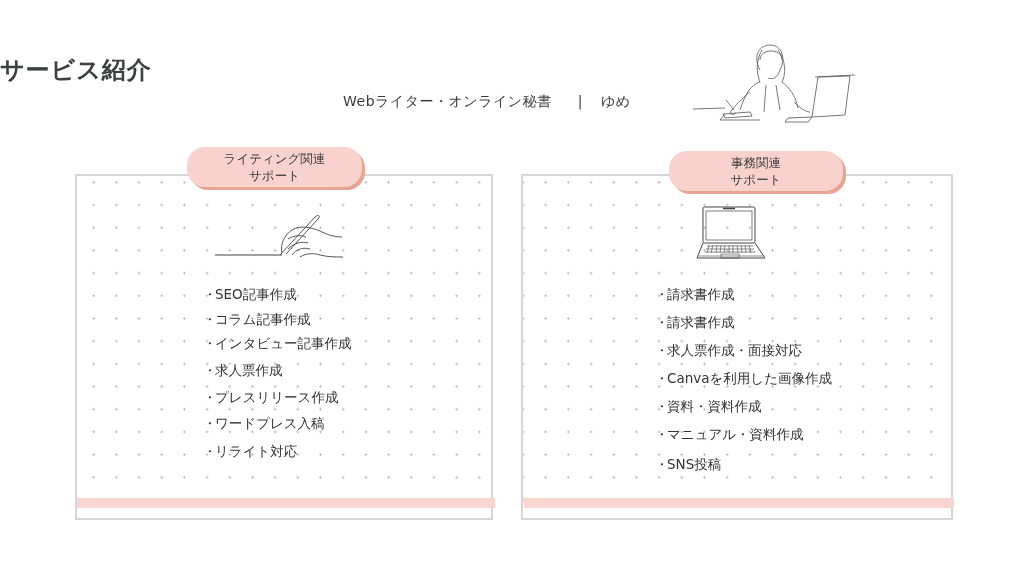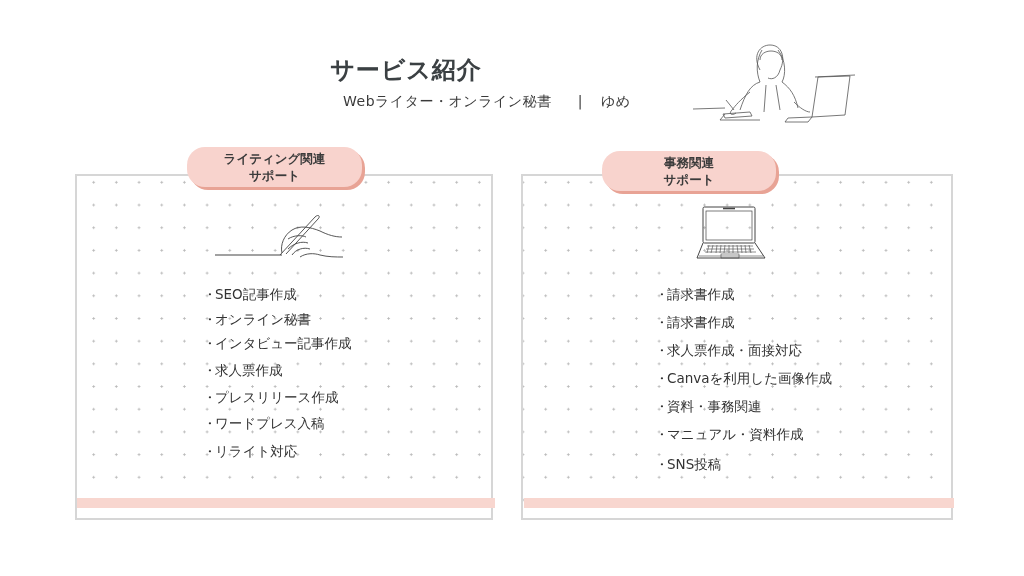--- a/index.html
+++ b/index.html
@@ -3,21 +3,21 @@
   <meta charset="utf-8">
   <style>
     html, body { margin:0; padding:0; }
     body {
       width:1024px; height:576px; position:relative; overflow:hidden;
       background:#ffffff;
       font-family:"DejaVu Sans","Liberation Sans",sans-serif;
       color:#3a3a3a;
     }
     .title {
-      position:absolute; left:0; width:812px; top:54px; text-align:center;
+      position:absolute; left:0; width:812px; top:54px; text-align:left;
       font-size:24px; font-weight:bold; color:#3b4043; letter-spacing:1px;
     }
     .subtitle {
       position:absolute; left:343px; top:93px; font-size:14px; color:#3a3a3a;
       white-space:nowrap; letter-spacing:0.5px;
     }
     .subtitle .sep { margin:0 18px 0 26px; }
     .person { position:absolute; left:690px; top:40px; width:175px; height:90px; }
 
     .box {
@@ -31,25 +31,25 @@
 
     .bar {
       position:absolute; top:498px; height:10px; background:#f8d6cf;
     }
     .bar.left { left:77px; width:418px; }
     .bar.right { left:524px; width:430px; }
 
     .tag {
       position:absolute; height:40px; border-radius:18px;
       background:#f8d3cd; box-shadow:3px 3px 0 #e8a395;
-      text-align:center; font-weight:bold; font-size:12.5px; line-height:17px;
+      text-align:center; font-weight:normal; font-size:12.5px; line-height:17px;
       color:#3b3b3b; padding-top:3px; box-sizing:border-box;
     }
     .tag.left { left:187px; top:147px; width:175px; }
-    .tag.right { left:602px; top:151px; width:174px; }
+    .tag.right { left:669px; top:151px; width:174px; }
     .tag span { display:block; }
 
     .hand { position:absolute; left:210px; top:205px; width:140px; height:60px; }
     .laptop { position:absolute; left:695px; top:204px; width:72px; height:60px; }
 
     .list { position:absolute; margin:0; padding:0; list-style:none; font-size:13.5px; color:#333; }
     .list li { position:absolute; white-space:nowrap; left:0; }
     .list li .dot { display:inline-block; width:12px; }
     .list.left { left:203px; top:0; }
     .list.right { left:655px; top:0; }
@@ -100,21 +100,21 @@
   <path d="M5 50 L72 50" stroke-width="1.2"></path>
   <path d="M70 50 L105 12 C108 9 111 11 108 14 L76 49"></path>
   <path d="M72 48 C70 40 74 30 82 25 C90 20 100 22 110 26 C118 30 125 32 132 32"></path>
   <path d="M78 44 C84 38 92 36 98 38"></path>
   <path d="M82 50 C86 44 94 42 100 44"></path>
   <path d="M90 52 C96 48 104 48 110 50 C118 52 126 52 133 52"></path>
   <path d="M78 34 C84 30 92 30 96 32"></path>
 </svg>
 <ul class="list left">
   <li style="top:286px"><span class="dot">・</span><span>SEO記事作成</span></li>
-  <li style="top:311px"><span class="dot">・</span><span>オンライン秘書</span></li>
+  <li style="top:311px"><span class="dot">・</span><span>コラム記事作成</span></li>
   <li style="top:335px"><span class="dot">・</span><span>インタビュー記事作成</span></li>
   <li style="top:362px"><span class="dot">・</span><span>求人票作成</span></li>
   <li style="top:389px"><span class="dot">・</span><span>プレスリリース作成</span></li>
   <li style="top:415px"><span class="dot">・</span><span>ワードプレス入稿</span></li>
   <li style="top:443px"><span class="dot">・</span><span>リライト対応</span></li>
 </ul>
 
 <div class="box right"></div>
 <div class="bar right"></div>
 <div class="tag right">
@@ -131,16 +131,16 @@
     <path d="M12 42 L58 42 M11 45 L59 45 M10 48 L61 48"></path>
     <path d="M14 41 L12 49 M18 41 L16 49 M22 41 L21 49 M26 41 L25 49 M30 41 L29 49 M34 41 L34 49 M38 41 L38 49 M42 41 L43 49 M46 41 L47 49 M50 41 L51 49 M54 41 L56 49"></path>
   </g>
   <rect x="26" y="50" width="18" height="4" stroke-width="0.6"></rect>
 </svg>
 <ul class="list right">
   <li style="top:286px"><span class="dot">・</span><span>請求書作成</span></li>
   <li style="top:314px"><span class="dot">・</span><span>請求書作成</span></li>
   <li style="top:342px"><span class="dot">・</span><span>求人票作成・面接対応</span></li>
   <li style="top:370px"><span class="dot">・</span><span>Canvaを利用した画像作成</span></li>
-  <li style="top:398px"><span class="dot">・</span><span>資料・事務関連</span></li>
+  <li style="top:398px"><span class="dot">・</span><span>資料・資料作成</span></li>
   <li style="top:426px"><span class="dot">・</span><span>マニュアル・資料作成</span></li>
   <li style="top:456px"><span class="dot">・</span><span>SNS投稿</span></li>
 </ul>
 
 </body></html>

